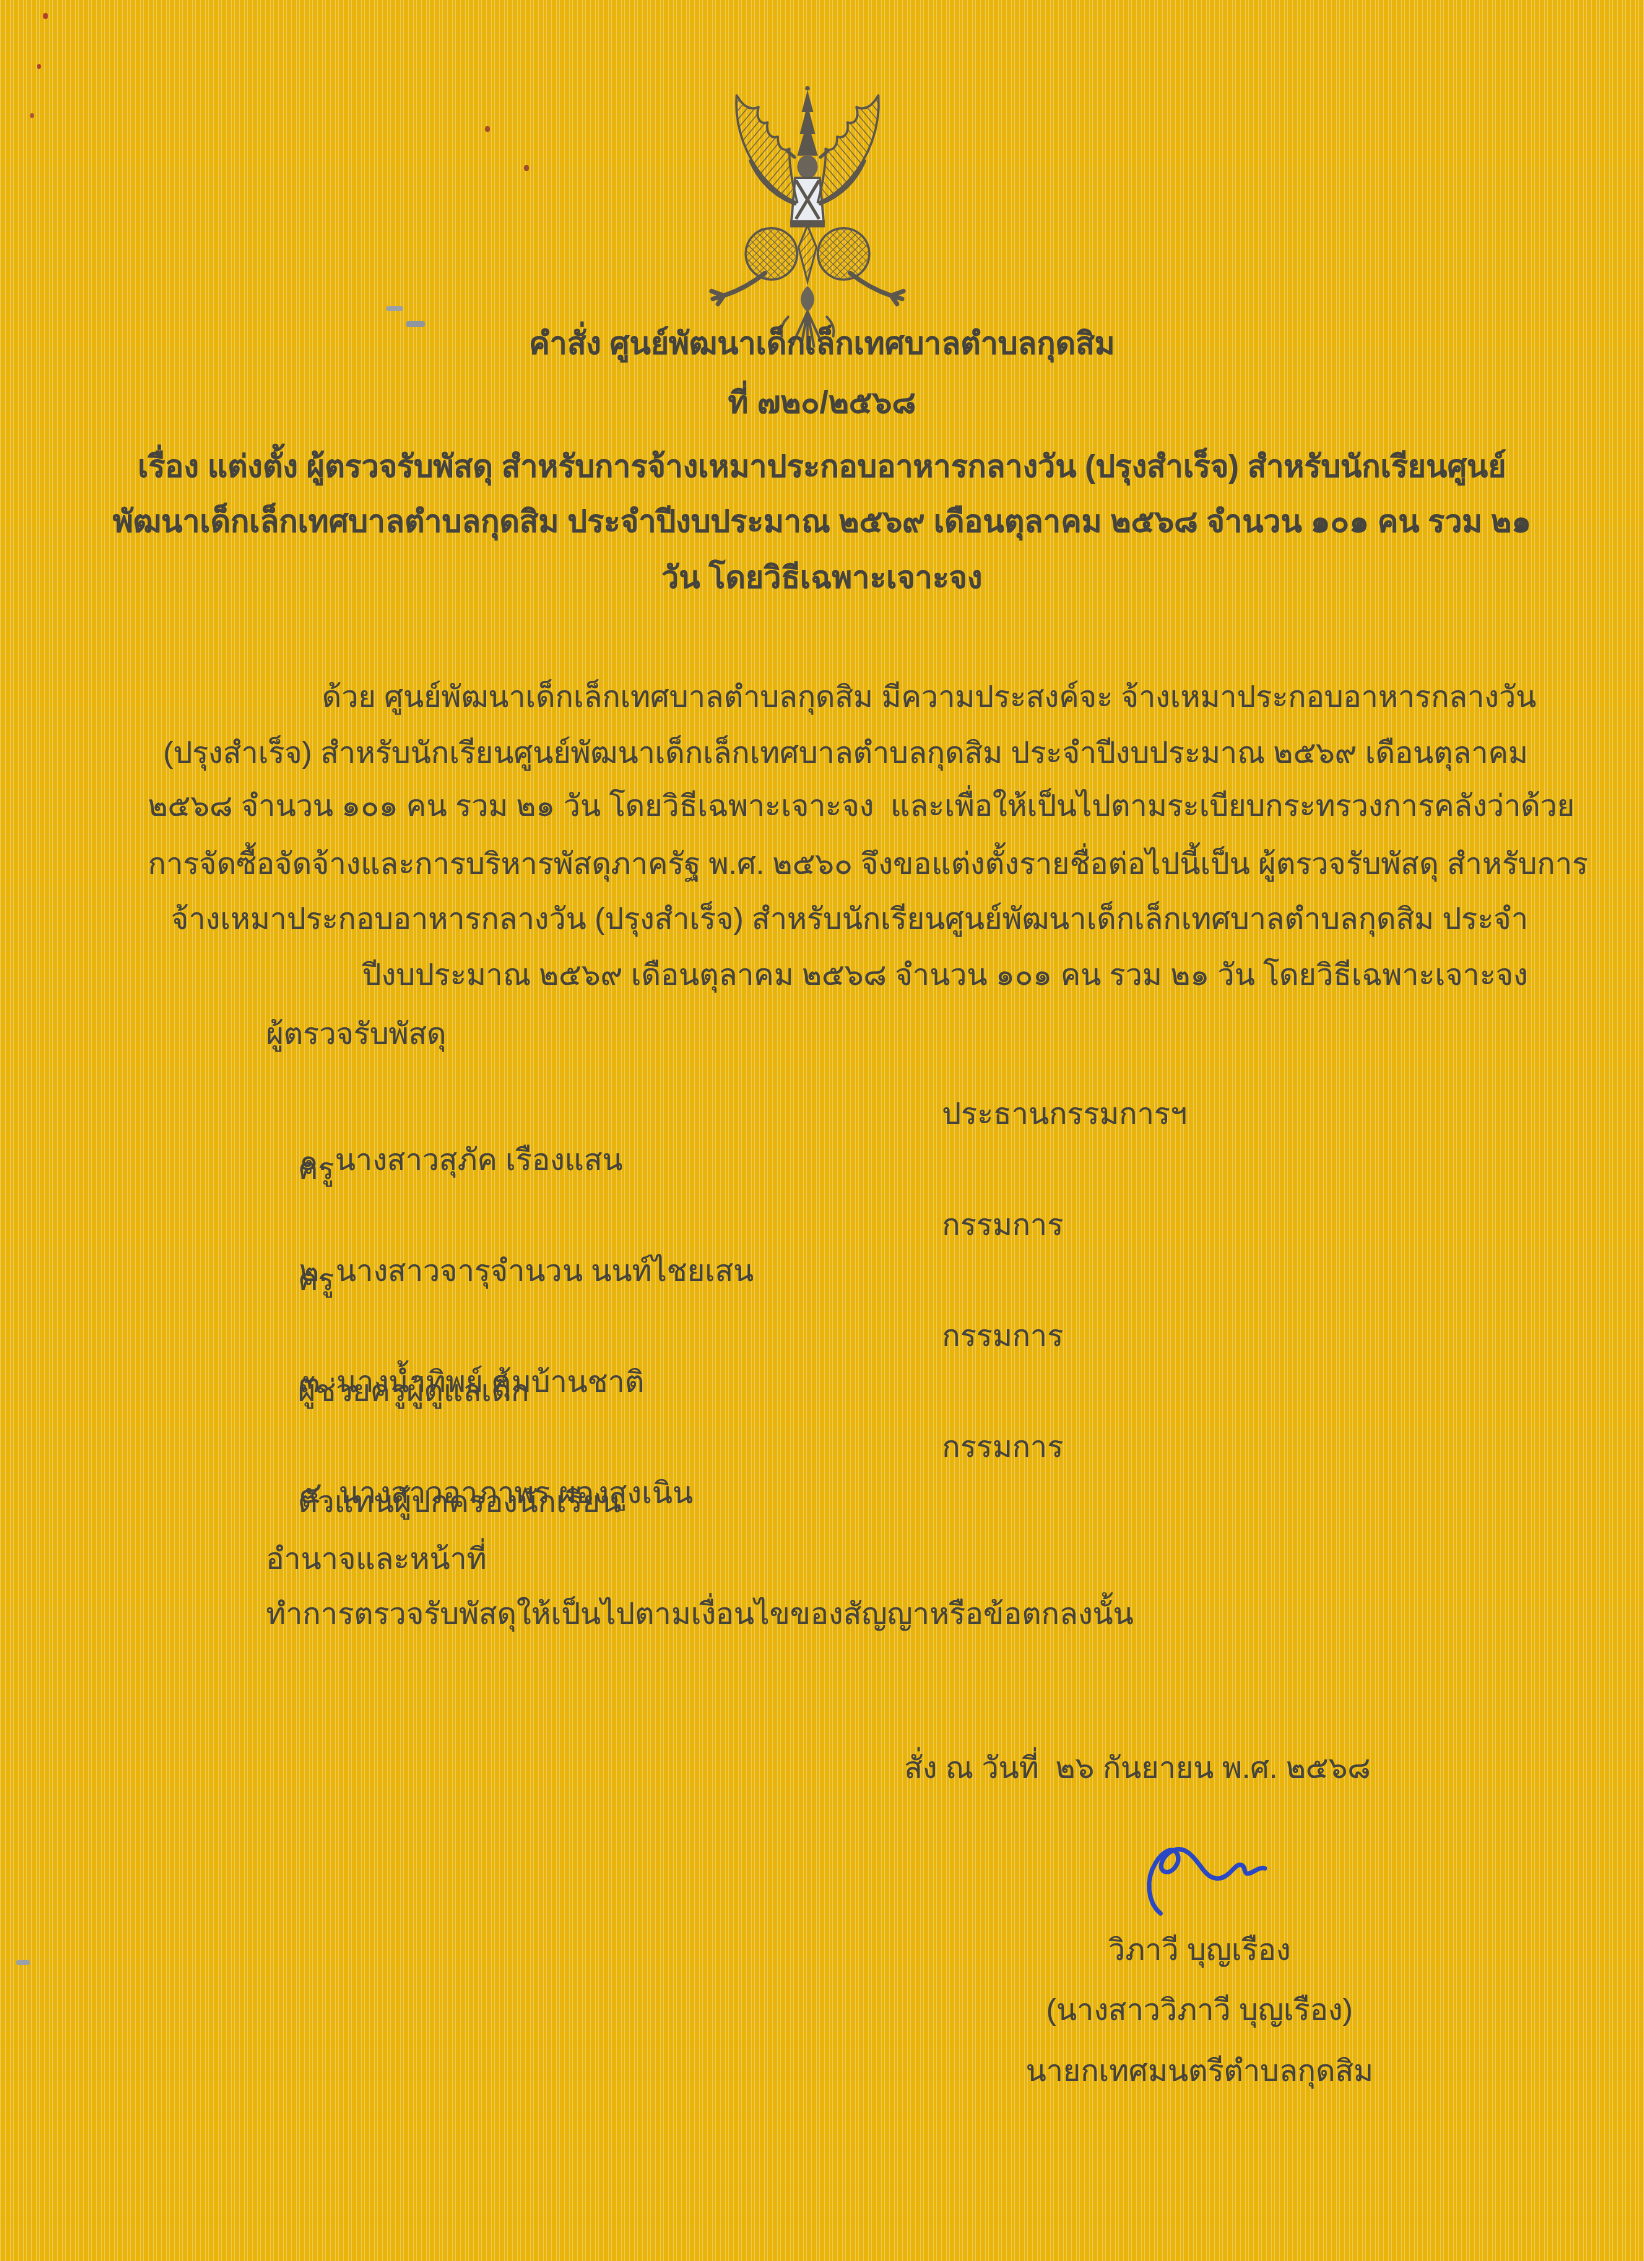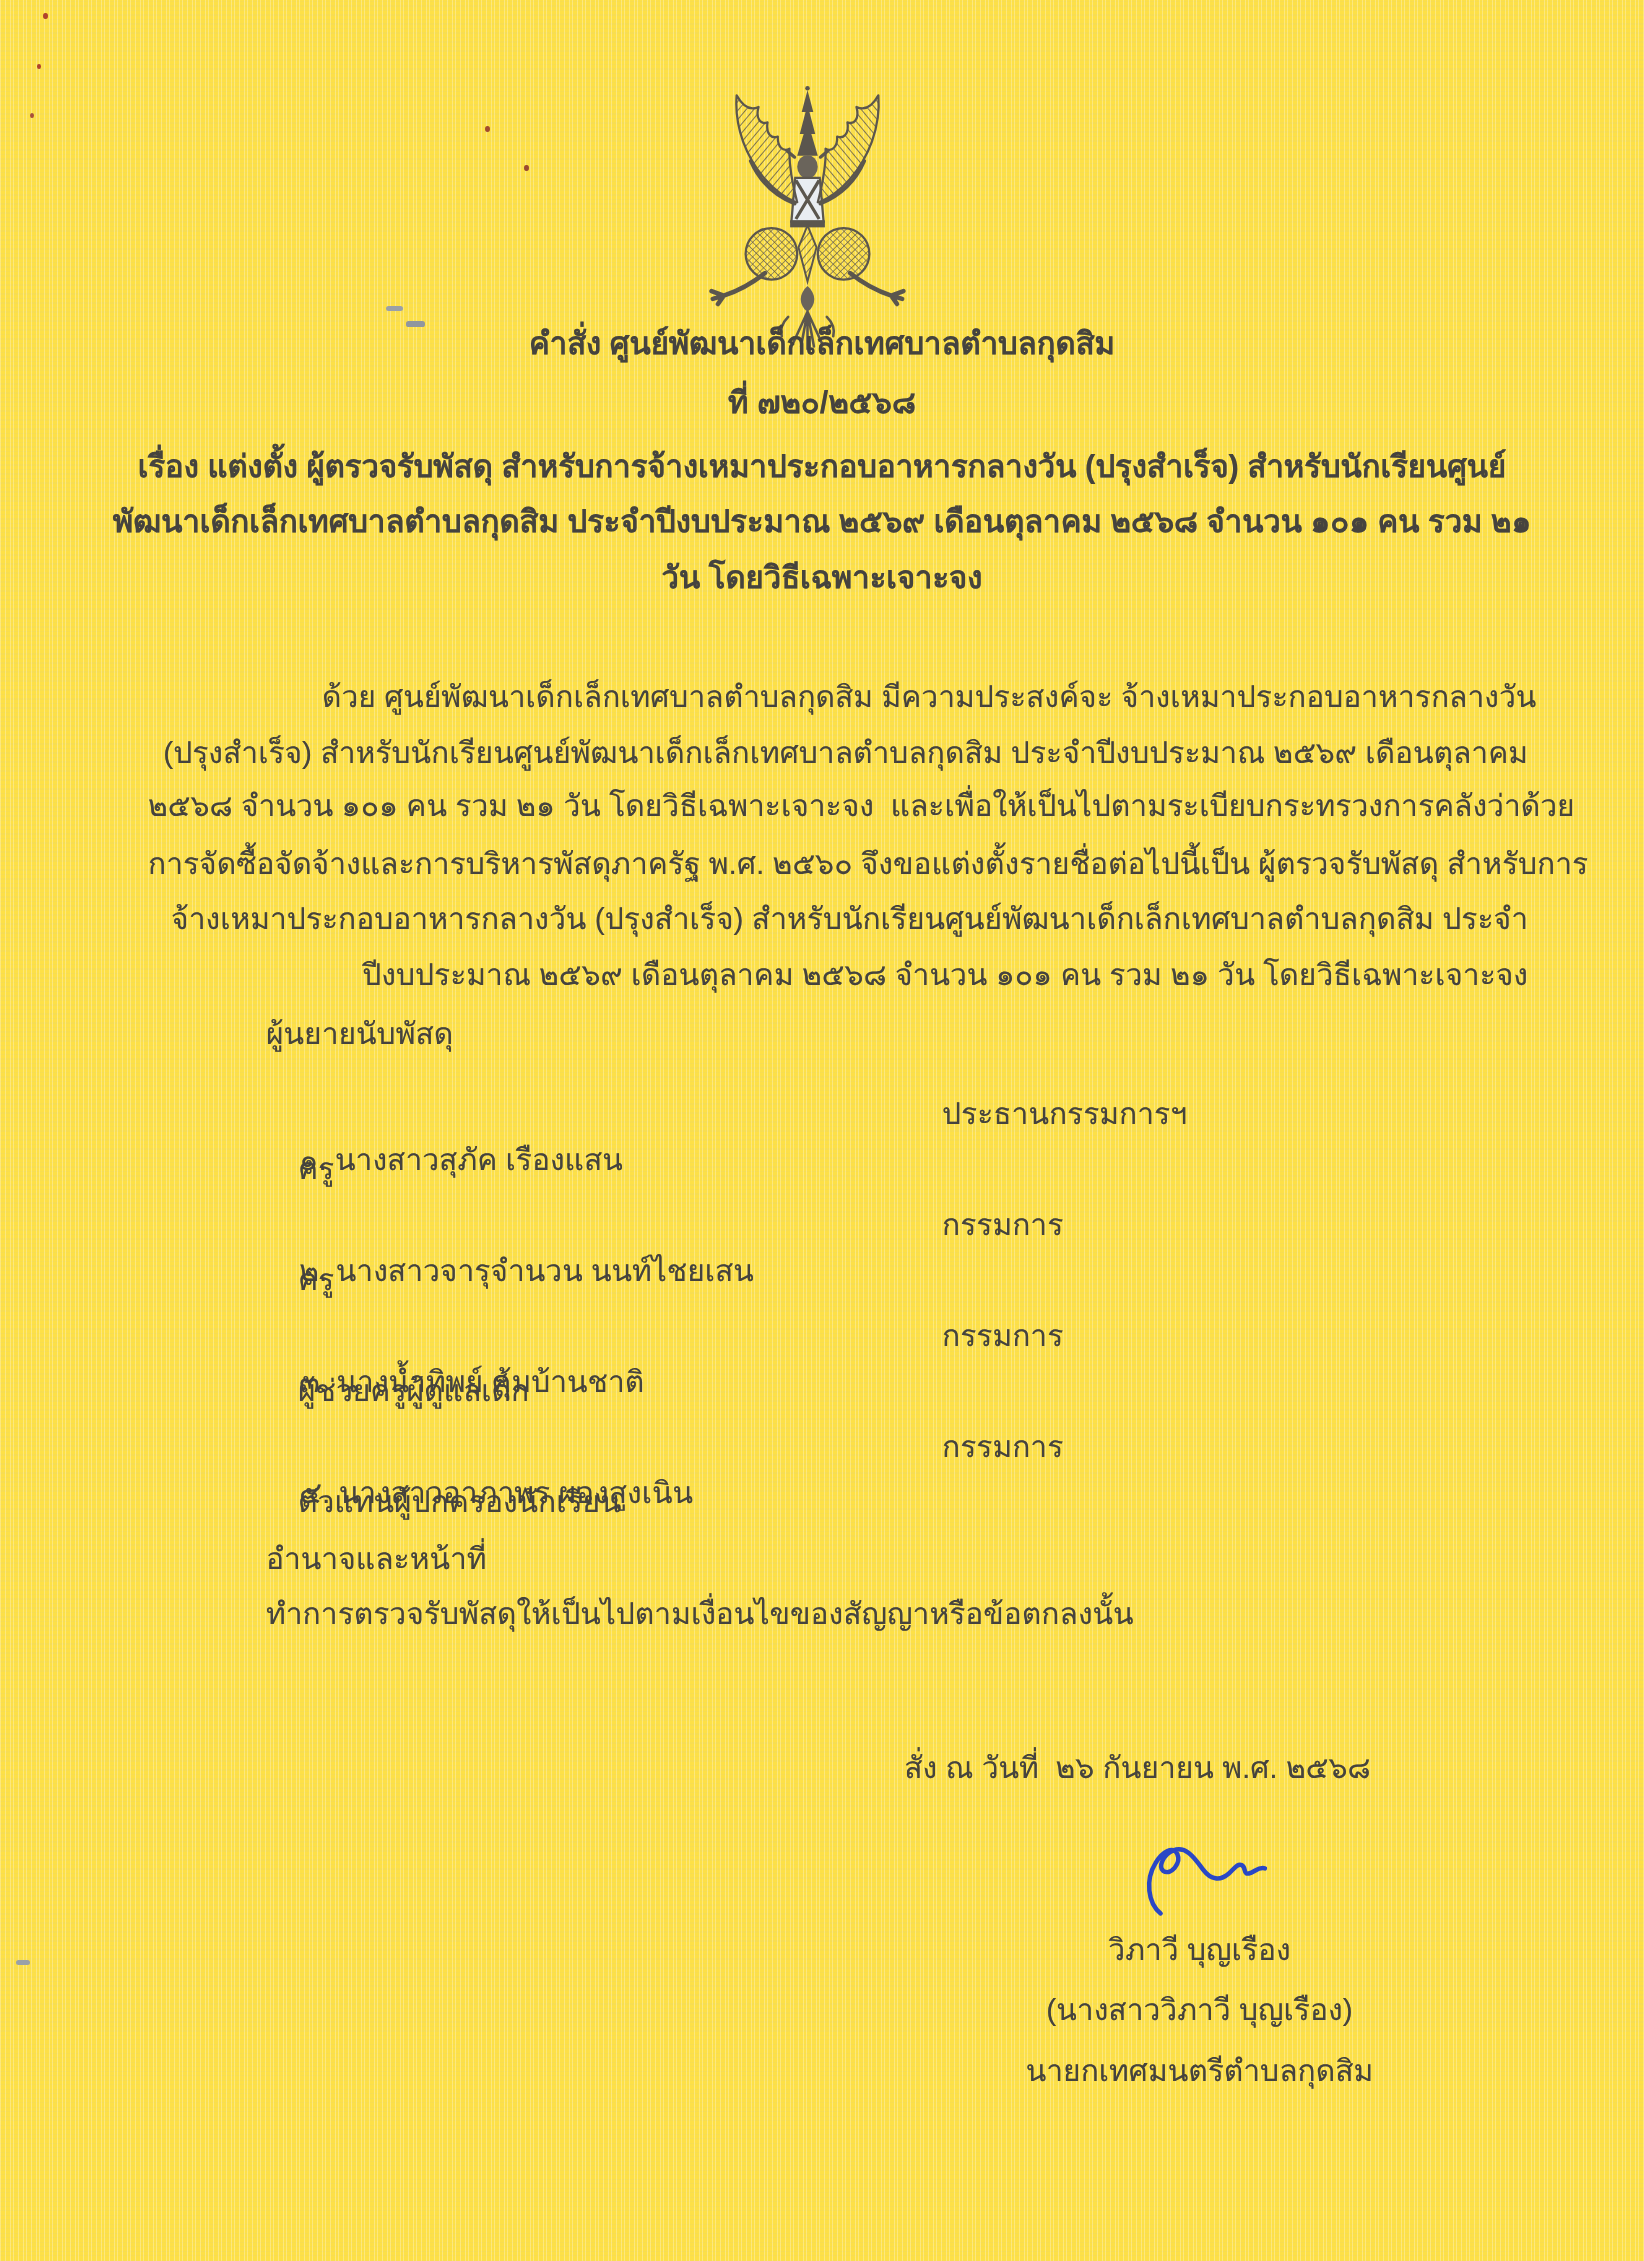--- a/index.html
+++ b/index.html
@@ -1,20 +1,20 @@
 <!DOCTYPE html>
 <html style="font-size:10.3px"><head>
 <meta charset="utf-8">
 <style>
   html, body { margin:0; padding:0; }
   body { background:#d7dce2; }
   .page {
     position:relative;
     width:1644px; height:2261px;
-    background:#fde047;
+    background:#eab308;
     overflow:hidden;
     font-family:"Liberation Sans", sans-serif;
     color:#45433e;
   }
   
   .page::before {
     content:"";
     position:absolute; inset:0;
     background:
       repeating-linear-gradient(90deg, rgba(255,255,255,.28) 0 0.6px, rgba(0,0,0,0) 0.6px 2.6px),
@@ -92,21 +92,21 @@
   <div class="line center bold" style="top:499px">พัฒนาเด็กเล็กเทศบาลตำบลกุดสิม ประจำปีงบประมาณ ๒๕๖๙ เดือนตุลาคม ๒๕๖๘ จำนวน ๑๐๑ คน รวม ๒๑</div>
   <div class="line center bold" style="top:555px">วัน โดยวิธีเฉพาะเจาะจง</div>
 
   <div class="line para indent" style="top:674px">ด้วย ศูนย์พัฒนาเด็กเล็กเทศบาลตำบลกุดสิม มีความประสงค์จะ จ้างเหมาประกอบอาหารกลางวัน</div>
   <div class="line para" style="top:730px">(ปรุงสำเร็จ) สำหรับนักเรียนศูนย์พัฒนาเด็กเล็กเทศบาลตำบลกุดสิม ประจำปีงบประมาณ ๒๕๖๙ เดือนตุลาคม</div>
   <div class="line para" style="top:783px">๒๕๖๘ จำนวน ๑๐๑ คน รวม ๒๑ วัน โดยวิธีเฉพาะเจาะจง  และเพื่อให้เป็นไปตามระเบียบกระทรวงการคลังว่าด้วย</div>
   <div class="line para" style="top:841px">การจัดซื้อจัดจ้างและการบริหารพัสดุภาครัฐ พ.ศ. ๒๕๖๐ จึงขอแต่งตั้งรายชื่อต่อไปนี้เป็น ผู้ตรวจรับพัสดุ สำหรับการ</div>
   <div class="line para" style="top:896px">จ้างเหมาประกอบอาหารกลางวัน (ปรุงสำเร็จ) สำหรับนักเรียนศูนย์พัฒนาเด็กเล็กเทศบาลตำบลกุดสิม ประจำ</div>
   <div class="line para" style="top:952px">ปีงบประมาณ ๒๕๖๙ เดือนตุลาคม ๒๕๖๘ จำนวน ๑๐๑ คน รวม ๒๑ วัน โดยวิธีเฉพาะเจาะจง</div>
 
-  <div class="line lvl1" style="top:1011px">ผู้นยายนับพัสดุ</div>
+  <div class="line lvl1" style="top:1011px">ผู้ตรวจรับพัสดุ</div>
 
   <div class="line lvl1" style="top:1091px">
     <span>๑.</span><span> </span><span>นางสาวสุภัค เรืองแสน</span>
     <span class="role">ประธานกรรมการฯ</span>
   </div>
   <div class="line lvl2" style="top:1146px">ครู</div>
 
   <div class="line lvl1" style="top:1202px">
     <span>๒.</span><span> </span><span>นางสาวจารุจำนวน นนท์ไชยเสน</span>
     <span class="role">กรรมการ</span>

